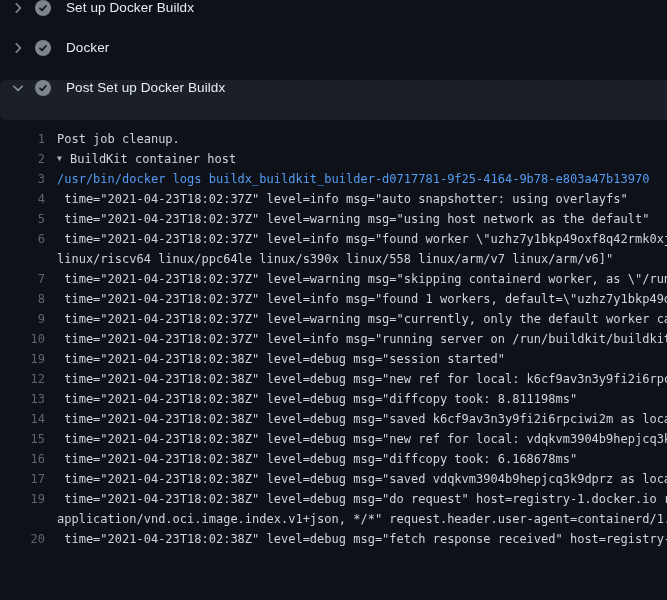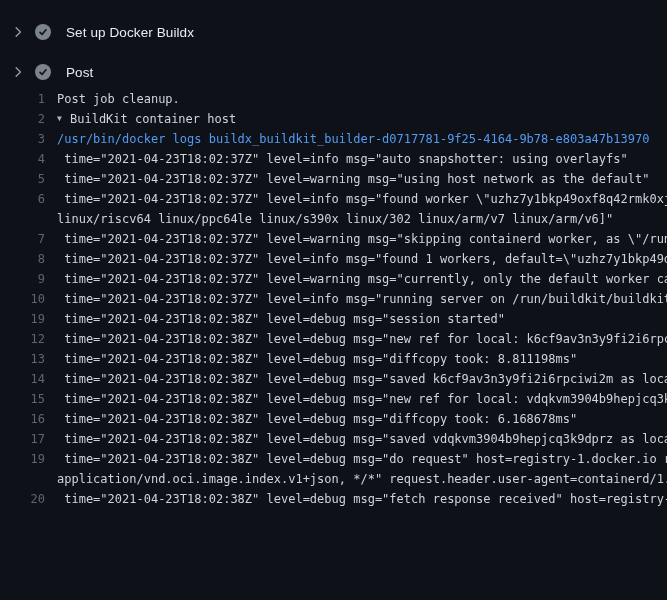--- a/index.html
+++ b/index.html
@@ -15,21 +15,21 @@
   *{box-sizing:border-box;}
   html,body{margin:0;padding:0;}
   body{
     width:667px;height:600px;overflow:hidden;
     background:var(--bg);
     font-family:"Liberation Sans",sans-serif;
   }
   
   .steps{width:667px;}
   .step{
-    height:40px;display:flex;align-items:flex-end;
+    height:40px;display:flex;align-items:flex-start;
     cursor:pointer;
   }
   .step.expanded{
     background:var(--header-active-bg);
     border-radius:6px 0 0 6px;
   }
   .chev{
     width:16px;height:16px;margin-left:10px;flex:0 0 auto;
     display:flex;align-items:center;justify-content:center;
   }
@@ -95,24 +95,37 @@
     <span class="chev">
       <svg width="16" height="16" viewBox="0 0 16 16" fill="none">
         <path d="M6.2 3.8 L10.4 8 L6.2 12.2" stroke="#8b949e" stroke-width="1.6" stroke-linecap="round" stroke-linejoin="round"></path>
       </svg>
     </span>
     <span class="status">
       <svg width="10" height="10" viewBox="0 0 10 10" fill="none">
         <path d="M2 5.4 L4.1 7.4 L8 2.8" stroke="#12161d" stroke-width="1.7" stroke-linecap="round" stroke-linejoin="round"></path>
       </svg>
     </span>
-    <span class="step-label">Post</span>
-  </div>
-
-
+    <span class="step-label">Docker</span>
+  </div>
+
+
+  <div class="step expanded">
+    <span class="chev">
+      <svg width="16" height="16" viewBox="0 0 16 16" fill="none">
+        <path d="M6.2 3.8 L10.4 8 L6.2 12.2" stroke="#8b949e" stroke-width="1.6" stroke-linecap="round" stroke-linejoin="round"></path>
+      </svg>
+    </span>
+    <span class="status">
+      <svg width="10" height="10" viewBox="0 0 10 10" fill="none">
+        <path d="M2 5.4 L4.1 7.4 L8 2.8" stroke="#12161d" stroke-width="1.7" stroke-linecap="round" stroke-linejoin="round"></path>
+      </svg>
+    </span>
+    <span class="step-label">Post Set up Docker Buildx</span>
+  </div>
 </div>
 <div class="log" id="log">
   <div class="row k-plain">
     <span class="ln">1</span>
 
     <span class="txt">Post job cleanup.</span>
   </div>
 
   <div class="row k-group">
     <span class="ln">2</span>
@@ -140,21 +153,21 @@
 
   <div class="row k-plain">
     <span class="ln">6</span>
 
     <span class="txt"> time="2021-04-23T18:02:37Z" level=info msg="found worker \"uzhz7y1bkp49oxf8q42rmk0xj</span>
   </div>
 
   <div class="row k-wrap">
     <span class="ln"></span>
 
-    <span class="txt">linux/riscv64 linux/ppc64le linux/s390x linux/302 linux/arm/v7 linux/arm/v6]"</span>
+    <span class="txt">linux/riscv64 linux/ppc64le linux/s390x linux/558 linux/arm/v7 linux/arm/v6]"</span>
   </div>
 
   <div class="row k-plain">
     <span class="ln">7</span>
 
     <span class="txt"> time="2021-04-23T18:02:37Z" level=warning msg="skipping containerd worker, as \"/run</span>
   </div>
 
   <div class="row k-plain">
     <span class="ln">8</span>

